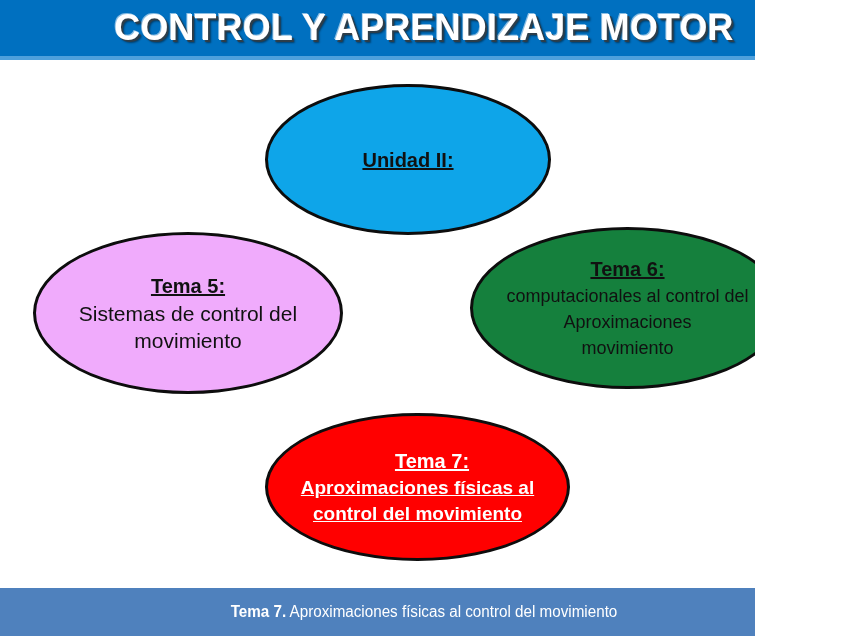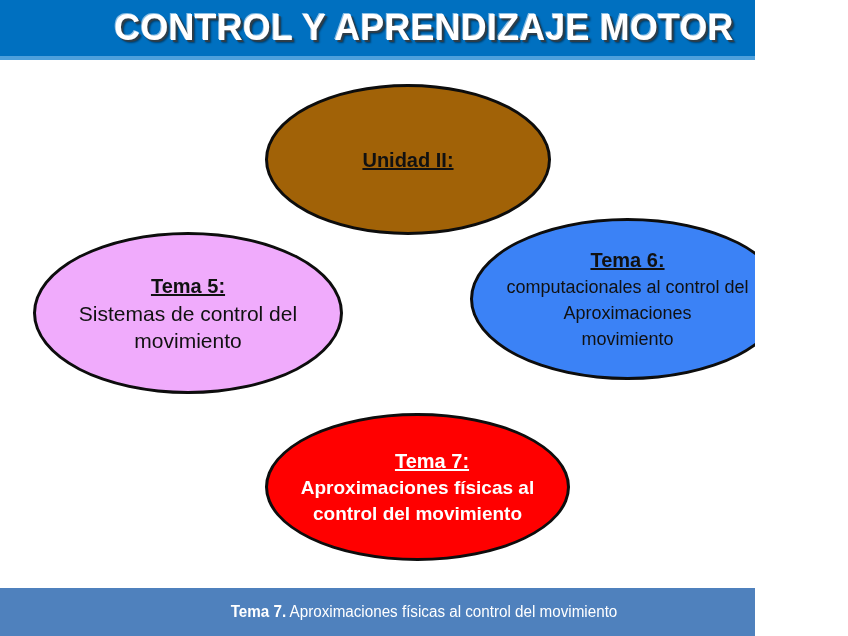--- a/index.html
+++ b/index.html
@@ -90,60 +90,60 @@
   }
   .node .body {
     font-weight: normal;
   }
 
   .node-unit {
     left: 265px;
     top: 24px;
     width: 286px;
     height: 151px;
-    background: #a16207;
+    background: #0ea5e9;
     color: #111111;
   }
   .node-unit .title { font-size: 20px; line-height: 26px; }
   .node-unit .body  { font-size: 19px; line-height: 26px; }
 
   .node-t5 {
     left: 33px;
     top: 172px;
     width: 310px;
     height: 162px;
     background: #f0abfc;
     color: #111111;
   }
   .node-t5 .title { font-size: 20px; line-height: 27px; }
   .node-t5 .body  { font-size: 21px; line-height: 27px; }
 
   .node-t6 {
     left: 470px;
-    top: 158px;
+    top: 167px;
     width: 315px;
     height: 162px;
-    background: #3b82f6;
+    background: #15803d;
     color: #111111;
     text-align: center;
   }
   .node-t6 .title { font-size: 20px; line-height: 27px; }
   .node-t6 .body  { font-size: 18px; line-height: 26px; }
 
   .node-t7 {
     left: 265px;
     top: 353px;
     width: 305px;
     height: 148px;
     background: #ff0000;
     color: #ffffff;
     padding: 0 16px;
   }
   .node-t7 .title { font-size: 20px; line-height: 27px; margin-left: 29px; }
-  .node-t7 .body  { font-size: 19px; line-height: 26px; font-weight: bold; }
+  .node-t7 .body  { font-size: 19px; line-height: 26px; font-weight: bold; text-decoration: underline; }
 
   
   .footer-bar {
     position: absolute;
     left: 0;
     top: 588px;
     width: 848px;
     height: 48px;
     background: #4f81bd;
   }

